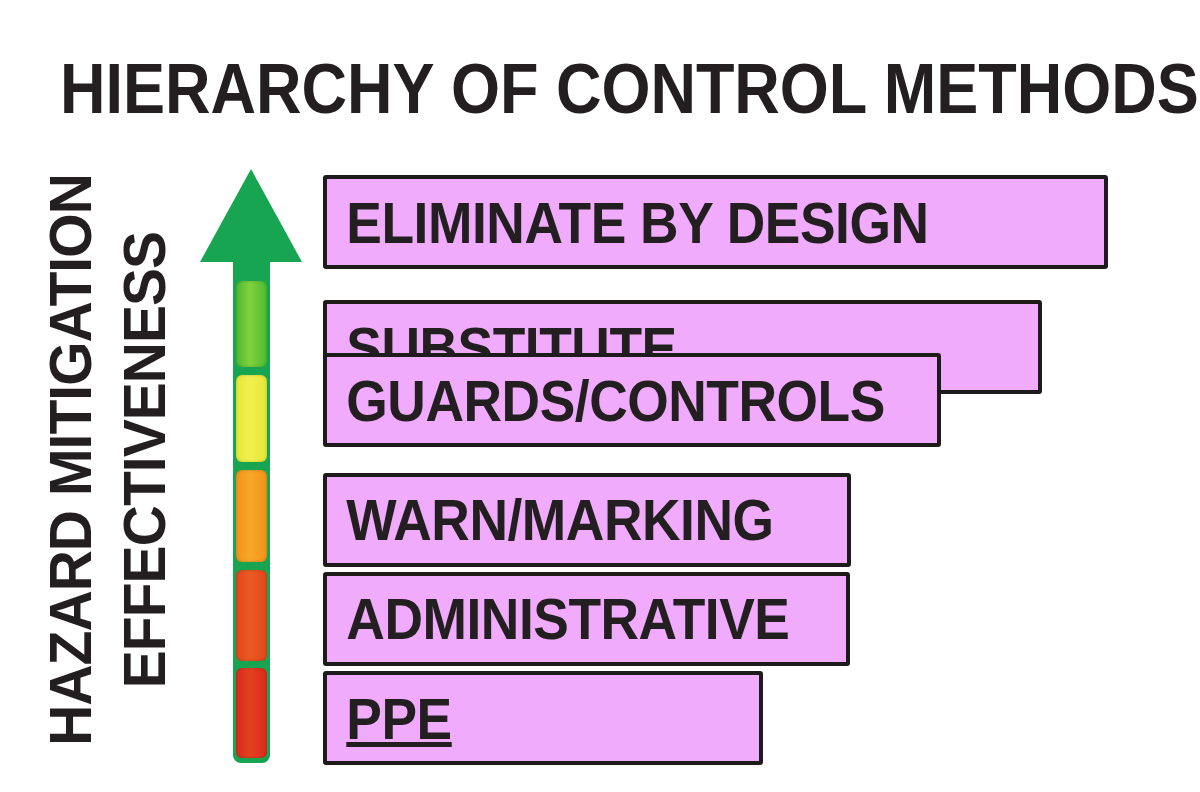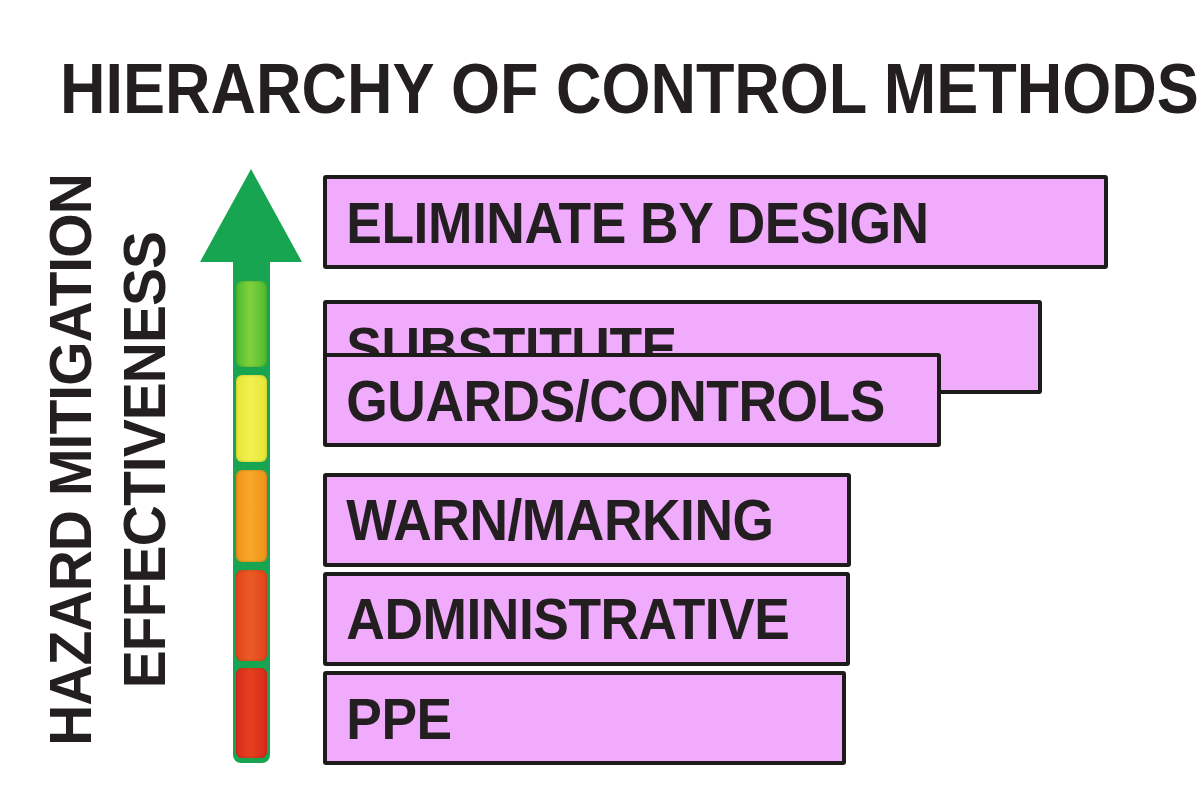--- a/index.html
+++ b/index.html
@@ -91,16 +91,16 @@
     </div>
     <div class="bar" style="top: 353px; width: 618px; border-color: rgb(30, 27, 27);">
       <span class="bar-label">GUARDS/CONTROLS</span>
     </div>
     <div class="bar" style="top: 472.6px; width: 528px; border-color: rgb(30, 27, 27);">
       <span class="bar-label">WARN/MARKING</span>
     </div>
     <div class="bar" style="top: 571.8px; width: 527px; border-color: rgb(30, 27, 27);">
       <span class="bar-label">ADMINISTRATIVE</span>
     </div>
-    <div class="bar" style="top: 671px; width: 523px; border-color: rgb(30, 27, 27);">
+    <div class="bar" style="top: 671px; width: 440px; border-color: rgb(30, 27, 27); text-decoration: underline;">
       <span class="bar-label">PPE</span>
     </div>
   </div>
 
 </body></html>

